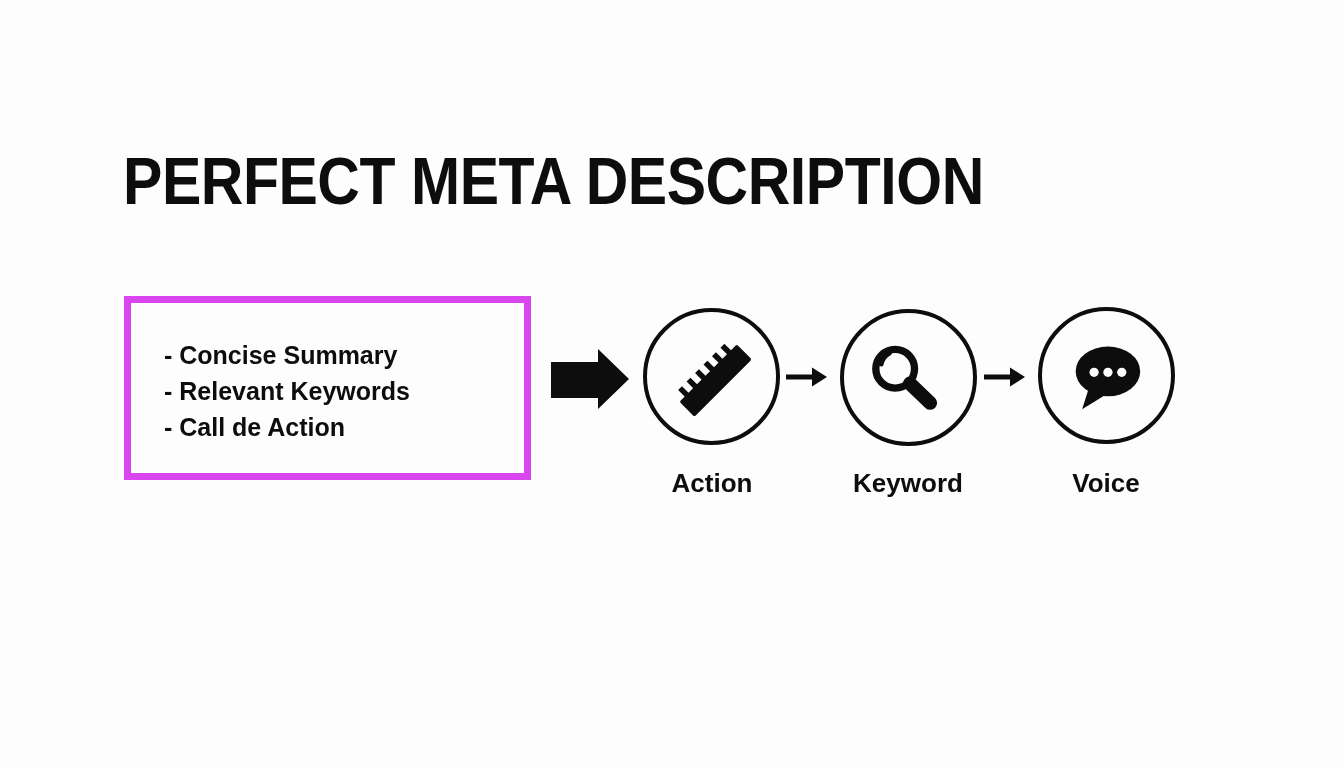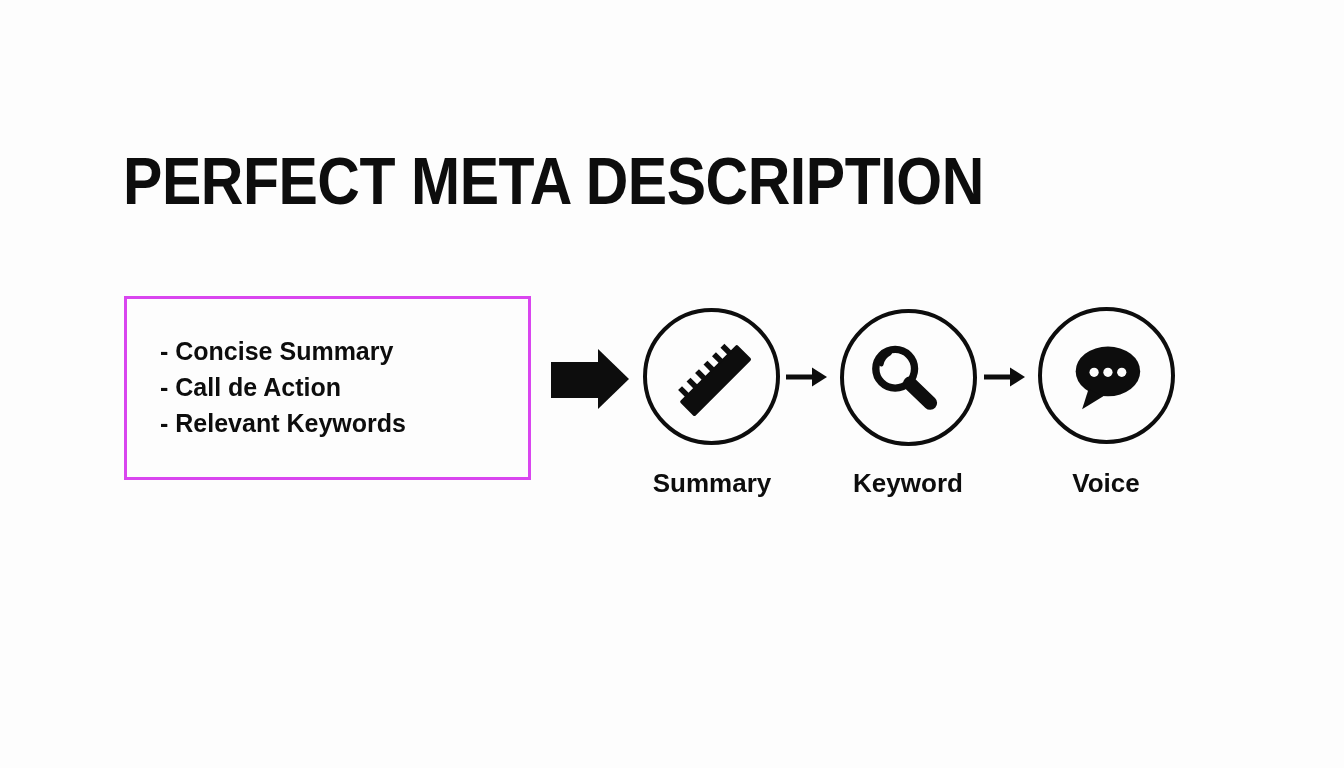--- a/index.html
+++ b/index.html
@@ -25,21 +25,21 @@
     transform-origin: left top;
     color: #0d0d0d;
   }
 
   .checklist-box {
     position: absolute;
     left: 124px;
     top: 296px;
     width: 407px;
     height: 184px;
-    border: 3px solid #d946ef;
+    border: 7px solid #d946ef;
     background: #fdfdfd;
     padding: 34px 10px 16px 33px;
   }
   .checklist-item {
     font-size: 25px;
     font-weight: bold;
     line-height: 36px;
     white-space: nowrap;
   }
 
@@ -79,22 +79,22 @@
 </style>
 </head>
 <body>
 
 <div class="canvas">
 
   <h1 class="title">PERFECT META DESCRIPTION</h1>
 
   <div class="checklist-box">
     <div class="checklist-item">- Concise Summary</div>
+    <div class="checklist-item">- Relevant Keywords</div>
     <div class="checklist-item">- Call de Action</div>
-    <div class="checklist-item">- Relevant Keywords</div>
   </div>
 
   <svg class="big-arrow" width="78" height="66" viewBox="0 0 78 66">
     <rect x="0" y="16" width="47" height="36" fill="#0d0d0d"></rect>
     <polygon points="47,3 47,63 78,33" fill="#0d0d0d"></polygon>
   </svg>
 
   <div class="step-circle circle-1">
     <svg width="118" height="118" viewBox="0 0 128 128">
       <g transform="rotate(-45 64 64)">
@@ -130,17 +130,17 @@
   <div class="step-circle circle-3">
     <svg width="118" height="118" viewBox="0 0 128 128">
       <ellipse cx="65" cy="59" rx="35" ry="27" fill="#0d0d0d"></ellipse>
       <polygon points="44,78 37,100 60,86" fill="#0d0d0d"></polygon>
       <circle cx="50" cy="60" r="5" fill="#fdfdfd"></circle>
       <circle cx="65" cy="60" r="5" fill="#fdfdfd"></circle>
       <circle cx="80" cy="60" r="5" fill="#fdfdfd"></circle>
     </svg>
   </div>
 
-  <div class="step-label label-1">Summary</div>
+  <div class="step-label label-1">Action</div>
   <div class="step-label label-3">Voice</div>
   <div class="step-label label-2">Keyword</div>
 
 </div>
 
 </body></html>

